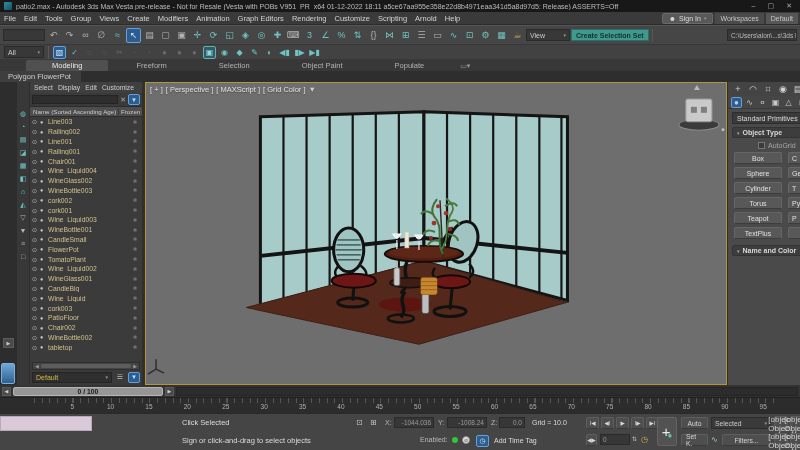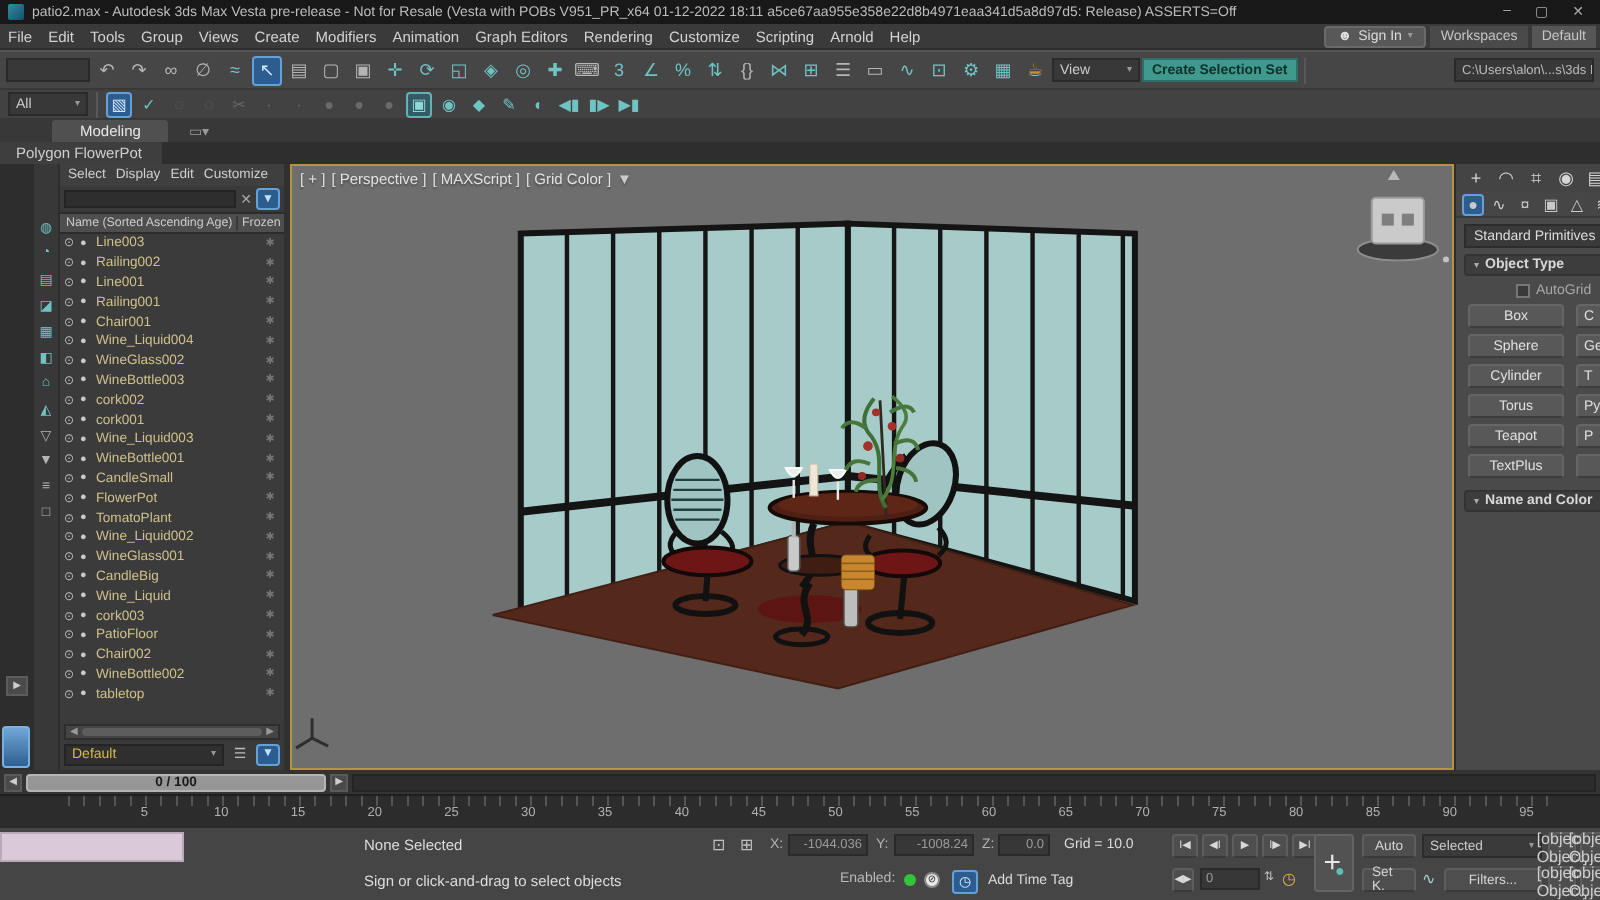--- a/index.html
+++ b/index.html
@@ -29,21 +29,21 @@
   .tbi[data-c="o"]{color:#d9a94b;}
   .tbi[data-c="hl"]{color:#cfe6ff;background:#2d5d8f;border:1px solid #66a0d8;}
   .tbi[data-c="hb"]{color:#8fd8d8;background:#355a66;border:1px solid #5fb3b3;}
   .tb-sep{width:1px;height:13px;background:#2f2f2f;border-right:1px solid #585858;margin:0 2px;flex:none;}
   .dd{background:#383838;border:1px solid #2a2a2a;height:12px;display:flex;align-items:center;justify-content:space-between;padding:0 3px;font-size:7px;color:#ccc;flex:none;}
   .dd .car{font-size:5px;color:#999;margin-left:3px;}
   .createset{background:#3f9a8d;color:#10302c;border:1px solid #2c6f66;height:12px;display:flex;align-items:center;padding:0 4px;font-size:7px;font-weight:bold;flex:none;}
   .pathfield{background:#383838;border:1px solid #2a2a2a;height:12px;display:flex;align-items:center;padding:0 3px;font-size:6.5px;color:#bbb;white-space:nowrap;overflow:hidden;width:70px;flex:none;}
   
   .ribbontabs{left:0;top:59px;width:800px;height:12px;background:#383838;display:flex;align-items:flex-end;padding-left:26px;gap:2px;}
-  .rtab{padding:1px 14px;font-size:7.5px;color:#b2b2b2;}
+  .rtab{padding:1px 26px;font-size:7.5px;color:#b2b2b2;}
   .rtab.active{background:#505050;color:#e8e8e8;border-radius:2px 2px 0 0;}
   .rtab-icon{font-size:7px;color:#9a9a9a;margin-left:8px;padding-bottom:1px;}
   .ribbonpanel{left:0;top:71px;width:800px;height:11px;background:#2e2e2e;display:flex;}
   .rpanel-tab{background:#3e3e3e;height:11px;display:flex;align-items:center;padding:0 10px 0 8px;font-size:7.5px;color:#cfcfcf;}
   
   .main{left:0;top:82px;width:800px;height:303px;display:flex;background:#3c3c3c;}
   .left-edge{width:17px;background:#2d2d2d;position:relative;flex:none;}
   .expand-btn{position:absolute;left:3px;top:256px;width:11px;height:10px;background:#4a4a4a;border:1px solid #5c5c5c;color:#ccc;font-size:5px;display:flex;align-items:center;justify-content:center;}
   .vp-tab{position:absolute;left:1px;bottom:1px;width:14px;height:21px;background:linear-gradient(#6fa8d8,#2d5f8f);border:1px solid #7ab0e0;border-radius:2px;}
   
@@ -216,20 +216,26 @@
       <span class="tbi" data-c="t">✎</span>
       <span class="tbi" data-c="t">◐</span>
       <span class="tbi" data-c="t">◀▮</span>
       <span class="tbi" data-c="t">▮▶</span>
       <span class="tbi" data-c="t">▶▮</span>
     </span>
 </div>
 
 <div class="abs ribbontabs">
   <span class="rtab active">Modeling</span>
+  <span style="display:flex">
+      <span class="rtab">Freeform</span>
+      <span class="rtab">Selection</span>
+      <span class="rtab">Object Paint</span>
+      <span class="rtab">Populate</span>
+    </span>
   <span class="rtab-icon">▭▾</span>
 </div>
 <div class="abs ribbonpanel">
   <span class="rpanel-tab">Polygon FlowerPot</span>
 </div>
 
 <div class="abs main">
 
   <div class="left-edge">
     <span class="expand-btn">▶</span>
@@ -681,21 +687,21 @@
       <span>80</span>
       <span>85</span>
       <span>90</span>
       <span>95</span>
     </div>
 </div>
 
 <div class="abs statusbar">
   <div class="abs listener-pink"></div>
 
-  <span class="abs st-text" style="left:182px;top:4px">None Selected</span>
+  <span class="abs st-text" style="left:182px;top:4px">Click Selected</span>
   <span class="abs st-text" style="left:182px;top:22px">Sign or click-and-drag to select objects</span>
 
   <span class="abs mini-ic" style="left:356px;top:4px">⊡</span>
   <span class="abs mini-ic" style="left:370px;top:4px">⊞</span>
   <span class="abs coordlbl" style="left:385px;top:5px">X:</span>
   <span class="abs coordfld" style="left:394px;top:3px;width:40px">-1044.036</span>
   <span class="abs coordlbl" style="left:438px;top:5px">Y:</span>
   <span class="abs coordfld" style="left:447px;top:3px;width:40px">-1008.24</span>
   <span class="abs coordlbl" style="left:491px;top:5px">Z:</span>
   <span class="abs coordfld" style="left:499px;top:3px;width:26px">0.0</span>

